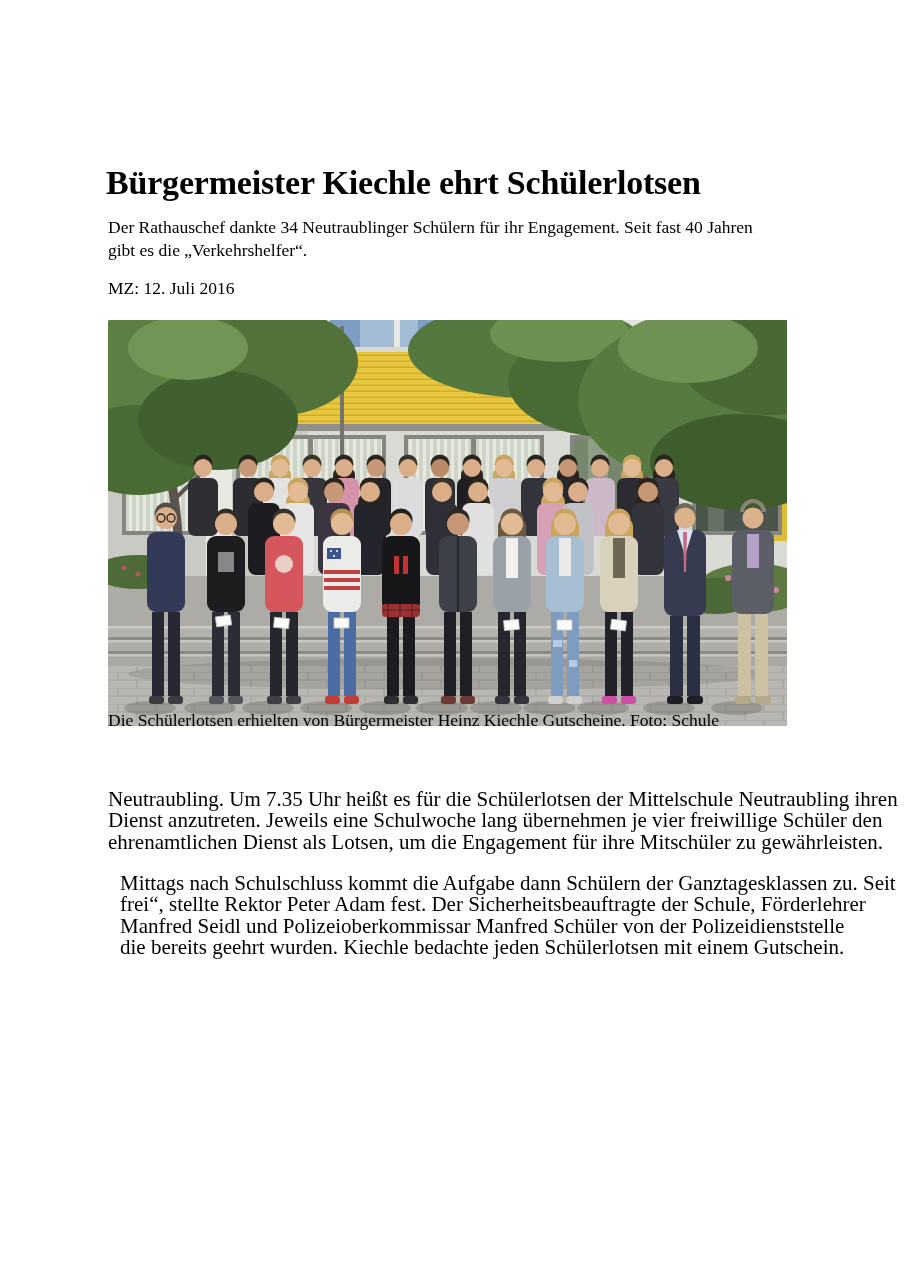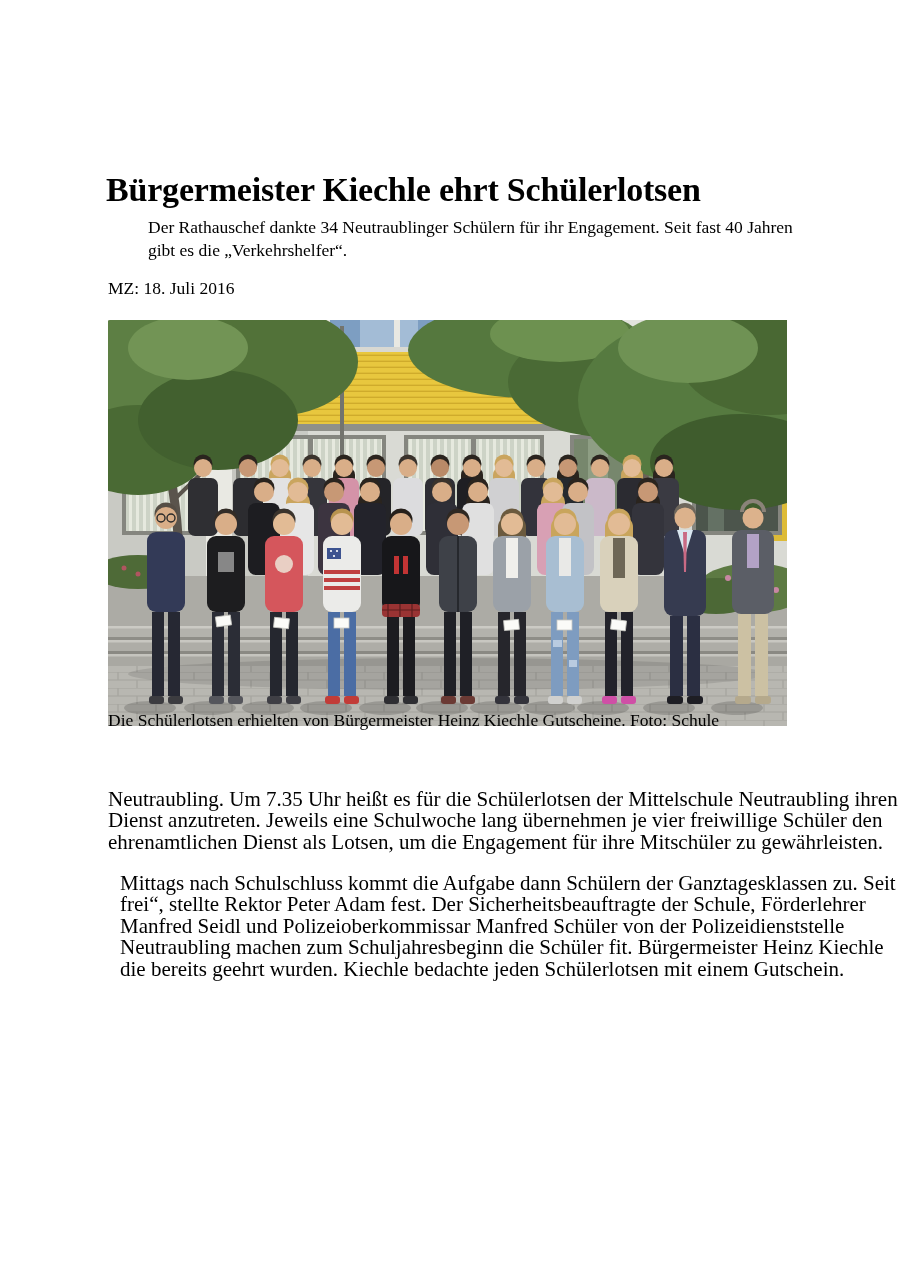--- a/index.html
+++ b/index.html
@@ -2,25 +2,25 @@
 <html><head>
 <meta charset="utf-8">
 <style>
   html,body{margin:0;padding:0;background:#ffffff;}
   .sheet{
     position:relative;width:904px;height:1280px;background:#ffffff;overflow:hidden;
     font-family:"Liberation Serif","DejaVu Serif",serif;color:#000;
   }
   .abs{position:absolute;}
   .title{
-    left:106px;top:147px;width:720px;
+    left:106px;top:140px;width:720px;
     font-size:34px;font-weight:700;line-height:40px;letter-spacing:-0.2px;
     white-space:nowrap;
   }
-  .standfirst{left:108px;top:216px;font-size:17.5px;line-height:22.5px;margin-left:40px;}
+  .standfirst{left:108px;top:216px;font-size:17.5px;line-height:22.5px;}
   .dateline{left:108px;top:277px;font-size:17.5px;line-height:22px;}
   .photo-wrap{left:108px;top:320px;width:679px;height:406px;}
   .caption{left:108px;top:709px;font-size:17.5px;line-height:22px;text-align:center;}
   .para{font-size:21px;line-height:21.4px;}
   .para-1{left:108px;top:789px;}
   .para-2{left:120px;top:873px;}
   .line{white-space:nowrap;}
   svg{display:block;}
 </style>
 </head>
@@ -28,21 +28,21 @@
 
 <div class="sheet">
 
   <h1 class="abs title">Bürgermeister Kiechle ehrt Schülerlotsen</h1>
 
   <div class="abs standfirst">
     <div class="line">Der Rathauschef dankte 34 Neutraublinger Schülern für ihr Engagement. Seit fast 40 Jahren</div>
     <div class="line">gibt es die „Verkehrshelfer“.</div>
   </div>
 
-  <div class="abs dateline">MZ: 18. Juli 2016</div>
+  <div class="abs dateline">MZ: 12. Juli 2016</div>
 
   <div class="abs photo-wrap">
 
     <svg width="679" height="406" viewBox="0 0 679 406" xmlns="http://www.w3.org/2000/svg">
       <defs>
         <pattern id="sid" width="10" height="6" patternUnits="userSpaceOnUse">
           <rect width="10" height="6" fill="#e8c73e"></rect>
           <rect y="4.6" width="10" height="1.4" fill="#cfab2b"></rect>
         </pattern>
         <pattern id="blind" width="7" height="10" patternUnits="userSpaceOnUse">
@@ -457,17 +457,16 @@
   <div class="abs para para-1">
     <div class="line">Neutraubling. Um 7.35 Uhr heißt es für die Schülerlotsen der Mittelschule Neutraubling ihren</div>
     <div class="line">Dienst anzutreten. Jeweils eine Schulwoche lang übernehmen je vier freiwillige Schüler den</div>
     <div class="line">ehrenamtlichen Dienst als Lotsen, um die Engagement für ihre Mitschüler zu gewährleisten.</div>
   </div>
 
   <div class="abs para para-2">
     <div class="line">Mittags nach Schulschluss kommt die Aufgabe dann Schülern der Ganztagesklassen zu. Seit</div>
     <div class="line">frei“, stellte Rektor Peter Adam fest. Der Sicherheitsbeauftragte der Schule, Förderlehrer</div>
     <div class="line">Manfred Seidl und Polizeioberkommissar Manfred Schüler von der Polizeidienststelle</div>
-    <div class="line">Neutraubling machen zum Schuljahresbeginn die Schüler fit. Bürgermeister Heinz Kiechle</div>
     <div class="line">die bereits geehrt wurden. Kiechle bedachte jeden Schülerlotsen mit einem Gutschein.</div>
   </div>
 
 </div>
 
 </body></html>

